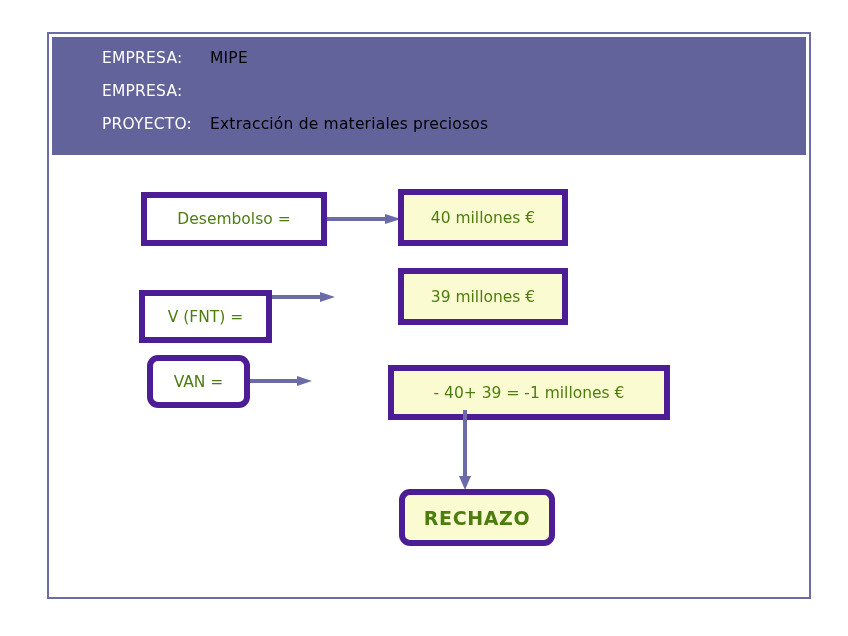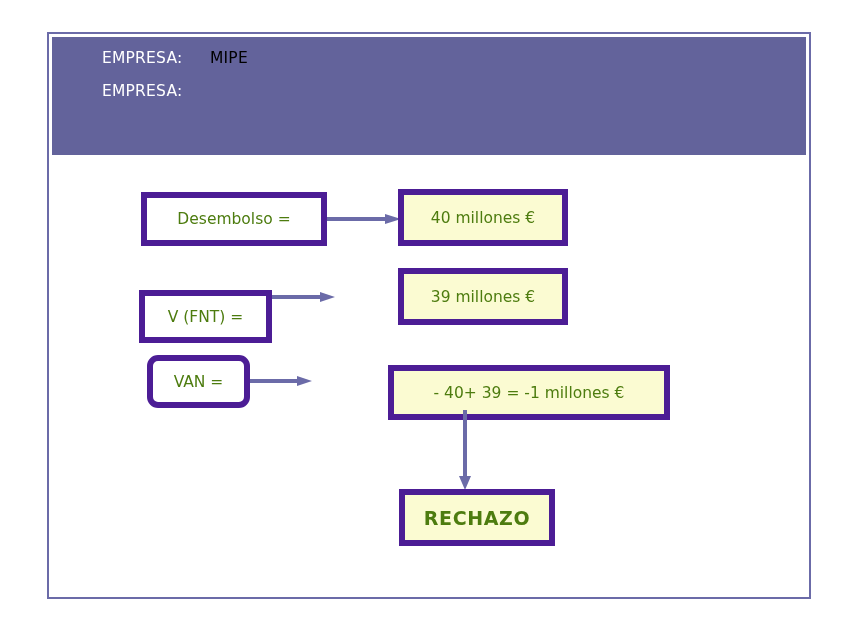--- a/index.html
+++ b/index.html
@@ -80,21 +80,21 @@
   }
 
   
   #box-desembolso { left: 141px; top: 192px; width: 186px; height: 54px; }
   #box-vfnt       { left: 139px; top: 270px; width: 133px; height: 53px; margin-top: 20px; }
   #box-van        { left: 147px; top: 355px; width: 103px; height: 53px; border-radius: 11px; }
 
   #box-40  { left: 398px; top: 189px; width: 170px; height: 57px; }
   #box-39  { left: 398px; top: 268px; width: 170px; height: 57px; }
   #box-van-result { left: 388px; top: 365px; width: 282px; height: 55px; }
-  #box-rechazo { left: 399px; top: 489px; width: 156px; height: 57px; }
+  #box-rechazo { left: 399px; top: 489px; width: 156px; height: 57px; border-radius: 11px; }
 
   
   .arrow-h {
     position: absolute;
     height: 12px;
     display: block;
   }
   .arrow-v {
     position: absolute;
     width: 14px;
@@ -114,20 +114,24 @@
 
   <div class="hdr-row">
     <span class="hdr-label">EMPRESA:</span>
     <span class="hdr-value">MIPE</span>
   </div>
 
   <div class="hdr-row">
     <span class="hdr-label">EMPRESA:</span>
   </div>
 
+  <div class="hdr-row">
+    <span class="hdr-label">PROYECTO:</span>
+    <span class="hdr-value">Extracción de materiales preciosos</span>
+  </div>
 
 </div>
 
 <div class="node white" id="box-desembolso">Desembolso =</div>
 
 <svg class="arrow-h" id="arrow-1" viewBox="0 0 74 12" preserveAspectRatio="none">
   <path d="M0 4 H58 V1 L74 6 L58 11 V8 H0 Z" fill="#6b6ba8"></path>
 </svg>
 
 <div class="node yellow" id="box-40">40 millones €</div>

